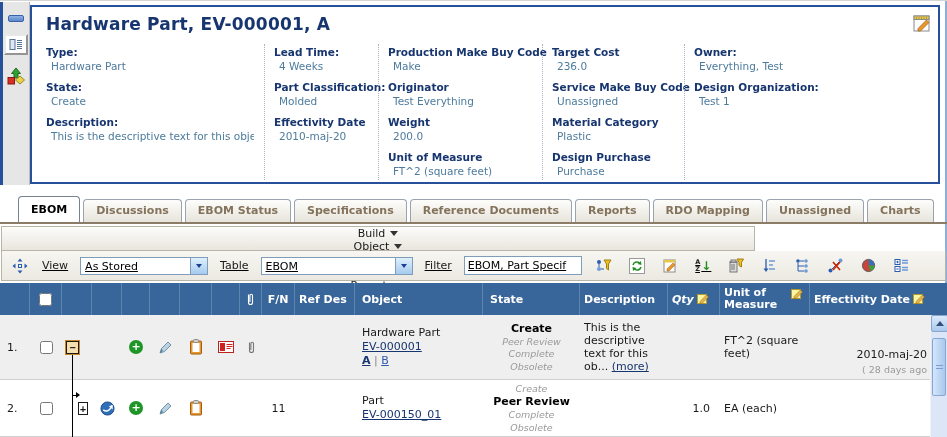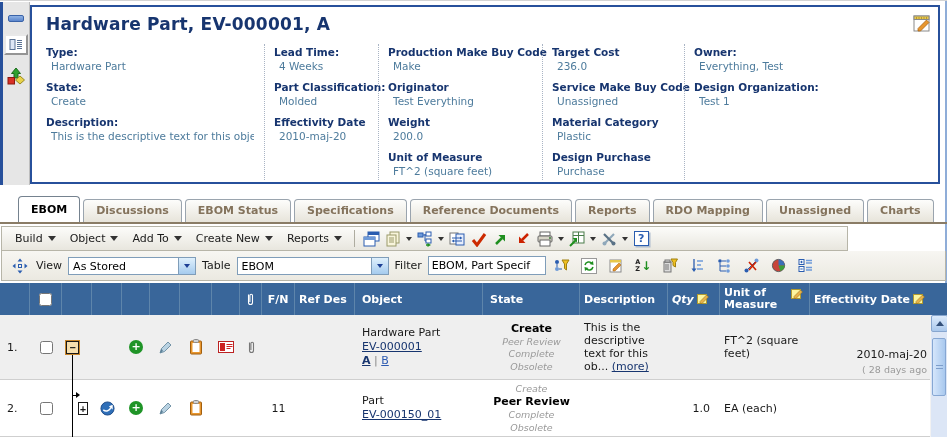--- a/index.html
+++ b/index.html
@@ -25,35 +25,35 @@
   .plabel { font-weight:bold; color:#17356f; font-size:10.5px; white-space:nowrap; }
   .pvalue { color:#4d7b9c; font-size:10.5px; margin:2px 0 9px 5px; white-space:nowrap; overflow:hidden; }
   
   .tabbar { position:absolute; left:0; top:197px; width:947px; height:27px;
     border-bottom:2px solid #8a7c66; display:flex; align-items:flex-end; padding-left:18px; }
   .tab { height:23px; line-height:22px; padding:0 12px; margin-right:3px; font-size:11px; font-weight:bold;
     color:#84735c; background:linear-gradient(#fdfdfb,#e7e4da); border:1px solid #9aa4ae; border-bottom:none;
     border-radius:4px 4px 0 0; cursor:pointer; white-space:nowrap; text-decoration:none; }
   .tab.active { background:#fff; color:#000; height:26px; line-height:25px; border-color:#75828f; position:relative; z-index:2; }
   
-  .toolbar { position:absolute; left:1px; top:226px; width:847px; height:25px;
-    background:linear-gradient(#fcfcfa,#e8e6de); border:1px solid #b7b5a8; display:flex; align-items:center; padding:0 6px; }
+  .toolbar { position:absolute; left:1px; top:226px; width:754px; height:25px;
+    background:linear-gradient(#fcfcfa,#e8e6de); border:1px solid #b7b5a8; display:flex; align-items:center; padding:0 6px;flex-direction:column; }
   .menu { display:flex; align-items:center; gap:5px; padding:0 7px; color:#1a1a1a; cursor:pointer; white-space:nowrap; }
   .caret { width:0; height:0; border-left:4px solid transparent; border-right:4px solid transparent; border-top:5px solid #333; }
   .vsep { width:1px; height:17px; background:#aeaca0; margin:0 5px; }
   .tb-ico { width:22px; height:20px; display:flex; align-items:center; justify-content:center; cursor:pointer; }
   .dd { width:10px; height:20px; display:flex; align-items:center; justify-content:center; cursor:pointer; }
   .dd::before { content:""; border-left:3.5px solid transparent; border-right:3.5px solid transparent; border-top:4px solid #333; }
   .help-box { width:15px; height:15px; border:1px solid #2a5db0; background:#fff; color:#2a5db0; font-weight:bold;
     font-size:11px; text-align:center; line-height:14px; box-shadow:1.5px 1.5px 0 #aebccd; cursor:pointer; }
   .help-box::before { content:"?"; }
   
   .filterbar { position:absolute; left:1px; top:251px; width:945px; height:30px;
     background:linear-gradient(#f7f6f2,#ebe9e1); border:1px solid #b7b5a8; border-top:none;
-    display:flex; align-items:center; padding:0 7px; gap:6px; }
+    display:flex; align-items:center; padding:0 7px; gap:12px;text-decoration:underline; }
   .fb-label { color:#1a1a1a; white-space:nowrap; }
   .combo { display:flex; border:1px solid #7f9db9; background:#fff; height:18px; cursor:pointer;justify-content:flex-end; }
   .combo-text { padding:2px 4px; font-size:11px; color:#000; overflow:hidden; white-space:nowrap; flex:1; }
   .combo-btn { width:17px; background:linear-gradient(#dff0fc,#a5cbee); border-left:1px solid #7f9db9;
     display:flex; align-items:center; justify-content:center; }
   .combo-btn::before { content:""; border-left:3.5px solid transparent; border-right:3.5px solid transparent; border-top:4.5px solid #1c3f94; }
   .w-view { width:128px; } .w-table { width:152px; }
   .finput { width:118px; height:19px; border:1px solid #7f9db9; font-family:"DejaVu Sans",sans-serif; font-size:11px; padding:1px 3px; }
   .fb-ico { width:21px; height:20px; display:flex; align-items:center; justify-content:center; cursor:pointer; }
   .azsort { display:flex; align-items:center; gap:1px; }

